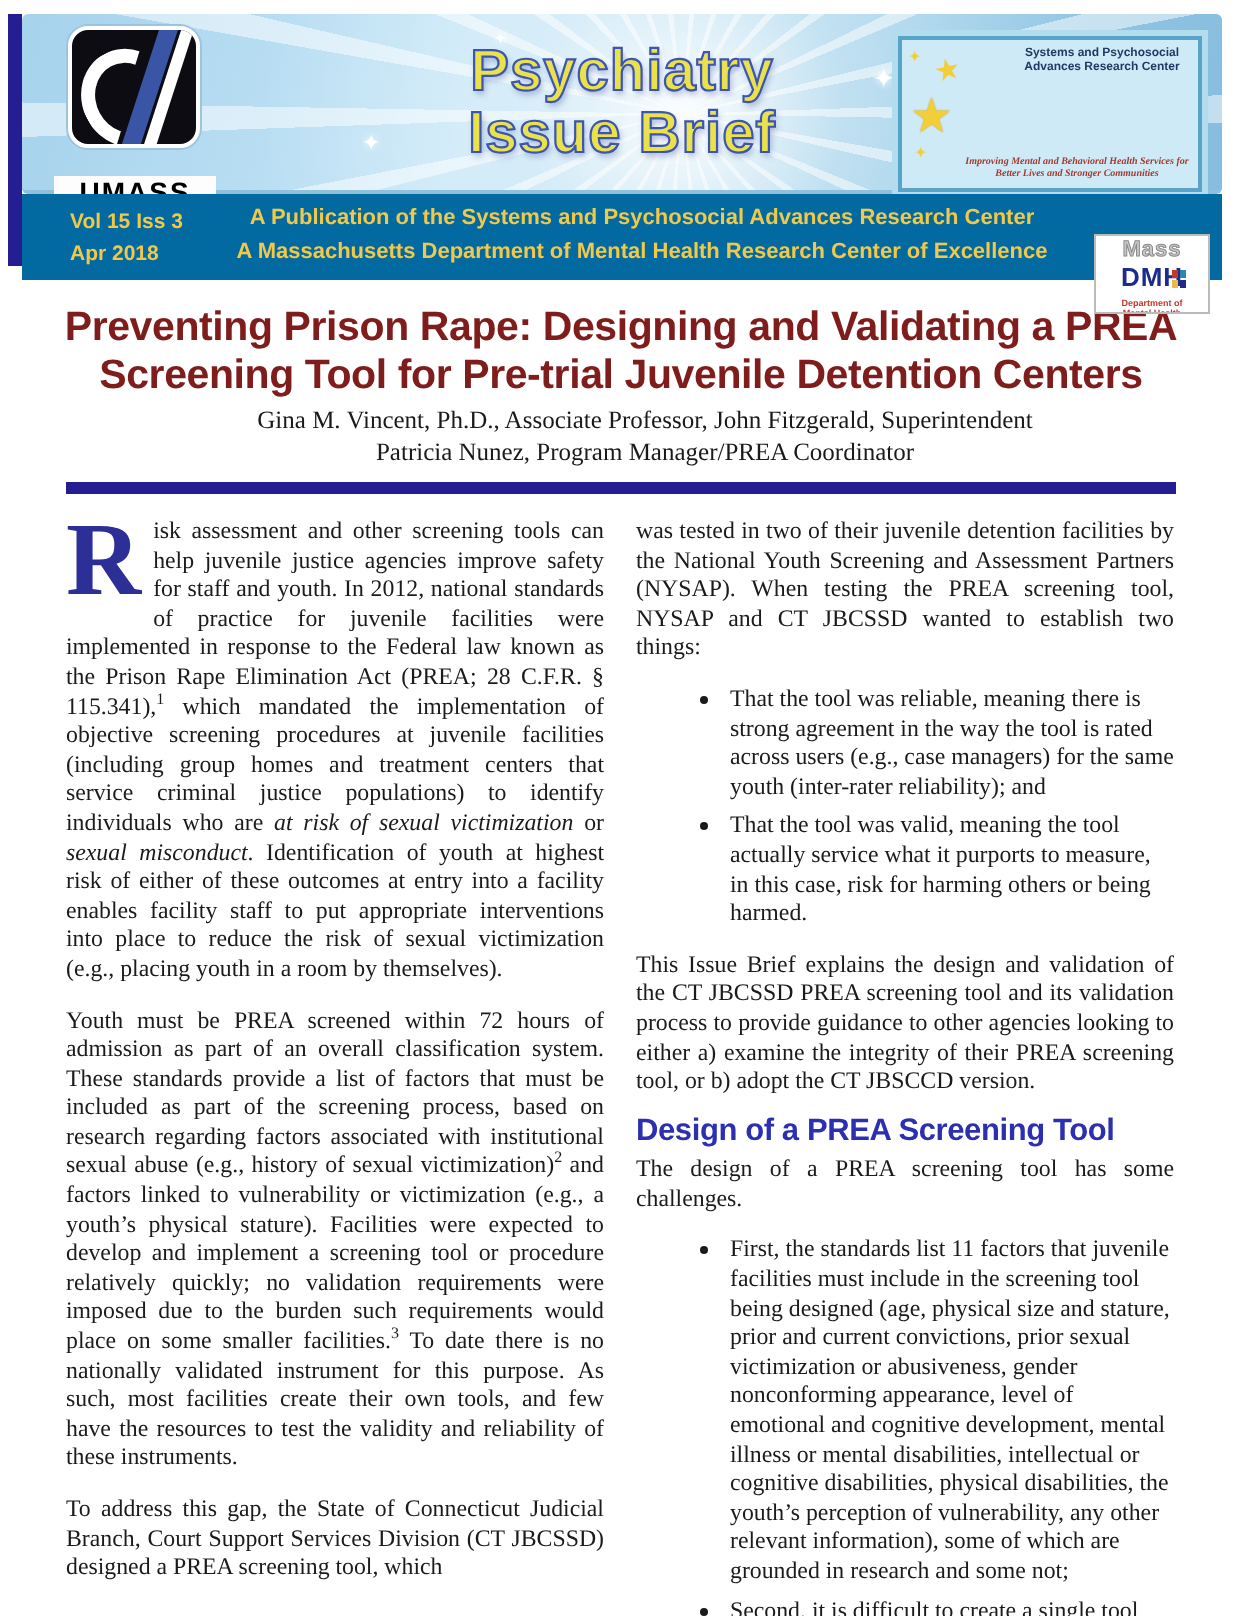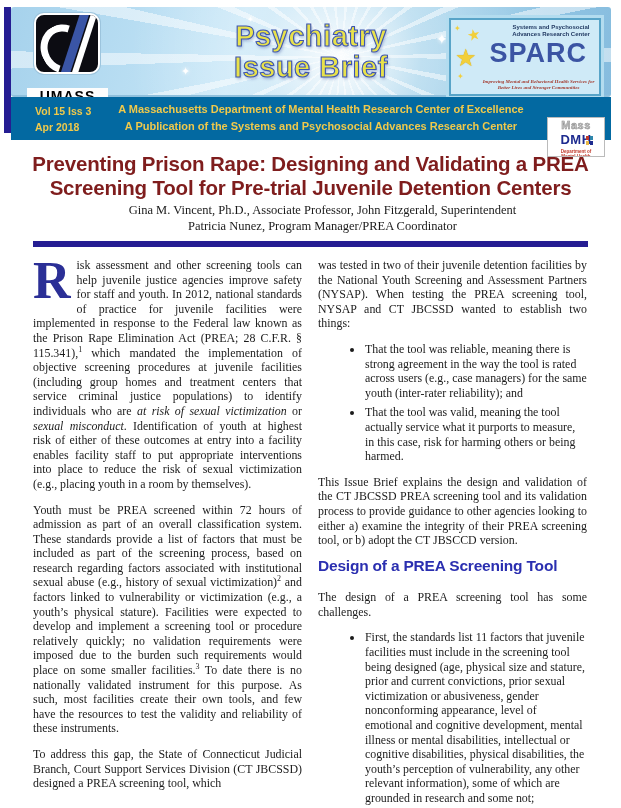--- a/index.html
+++ b/index.html
@@ -77,21 +77,21 @@
 
   
   .columns{display:flex;gap:16px;padding:11px 33px 0;color:#1b1b1b;}
   .col{width:269px;font-size:11.9px;line-height:14.6px;text-align:justify;}
   .col p{margin:0 0 11px;}
   .dropcap{float:left;font-size:52px;line-height:42px;padding:2px 6px 0 0;color:#2b2f96;font-weight:bold;}
   .col sup{font-size:8px;line-height:0;}
   .col ul{list-style:disc;margin:0 0 11px;padding-left:46px;}
   .col li{text-align:left;margin-bottom:5px;padding-left:1px;}
   .section-heading{font-family:"Liberation Sans",sans-serif;font-weight:bold;font-size:15.5px;
-                   color:#2b2fb0;margin:2px 0 17px;text-align:left;letter-spacing:-.2px;}
+                   color:#2b2fb0;margin:2px 0 4px;text-align:left;letter-spacing:-.2px;}
 </style>
 </head>
 <body>
 
 <div class="page">
 
   <div class="header-zone">
     <div class="left-strip"></div>
 
     <div class="banner">
@@ -117,36 +117,35 @@
         <div class="sparc-stars">
           <span class="st1">★</span>
           <span class="st2">★</span>
           <span class="st3">✦</span>
           <span class="st4">✦</span>
         </div>
         <div class="sparc-org">
           <div>Systems and Psychosocial</div>
           <div>Advances Research Center</div>
         </div>
-        <div class="sparc-acronym">SPARC</div>
         <div class="sparc-tagline">
           <div>Improving Mental and Behavioral Health Services for</div>
           <div>Better Lives and Stronger Communities</div>
         </div>
       </div>
     </div>
 
     <div class="issue-bar">
       <div class="vol-block">
         <div>Vol 15 Iss 3</div>
         <div>Apr 2018</div>
       </div>
       <div class="pub-block">
+        <div>A Publication of the Systems and Psychosocial Advances Research Center</div>
         <div>A Massachusetts Department of Mental Health Research Center of Excellence</div>
-        <div>A Publication of the Systems and Psychosocial Advances Research Center</div>
       </div>
       <div class="dmh">
         <div class="dmh-mass">Mass</div>
         <div class="dmh-row">
           <span>DMH</span>
           <span class="h-blocks">
               <i class="b1"></i>
               <i class="b2"></i>
               <i class="b3"></i>
               <i class="b4"></i>

